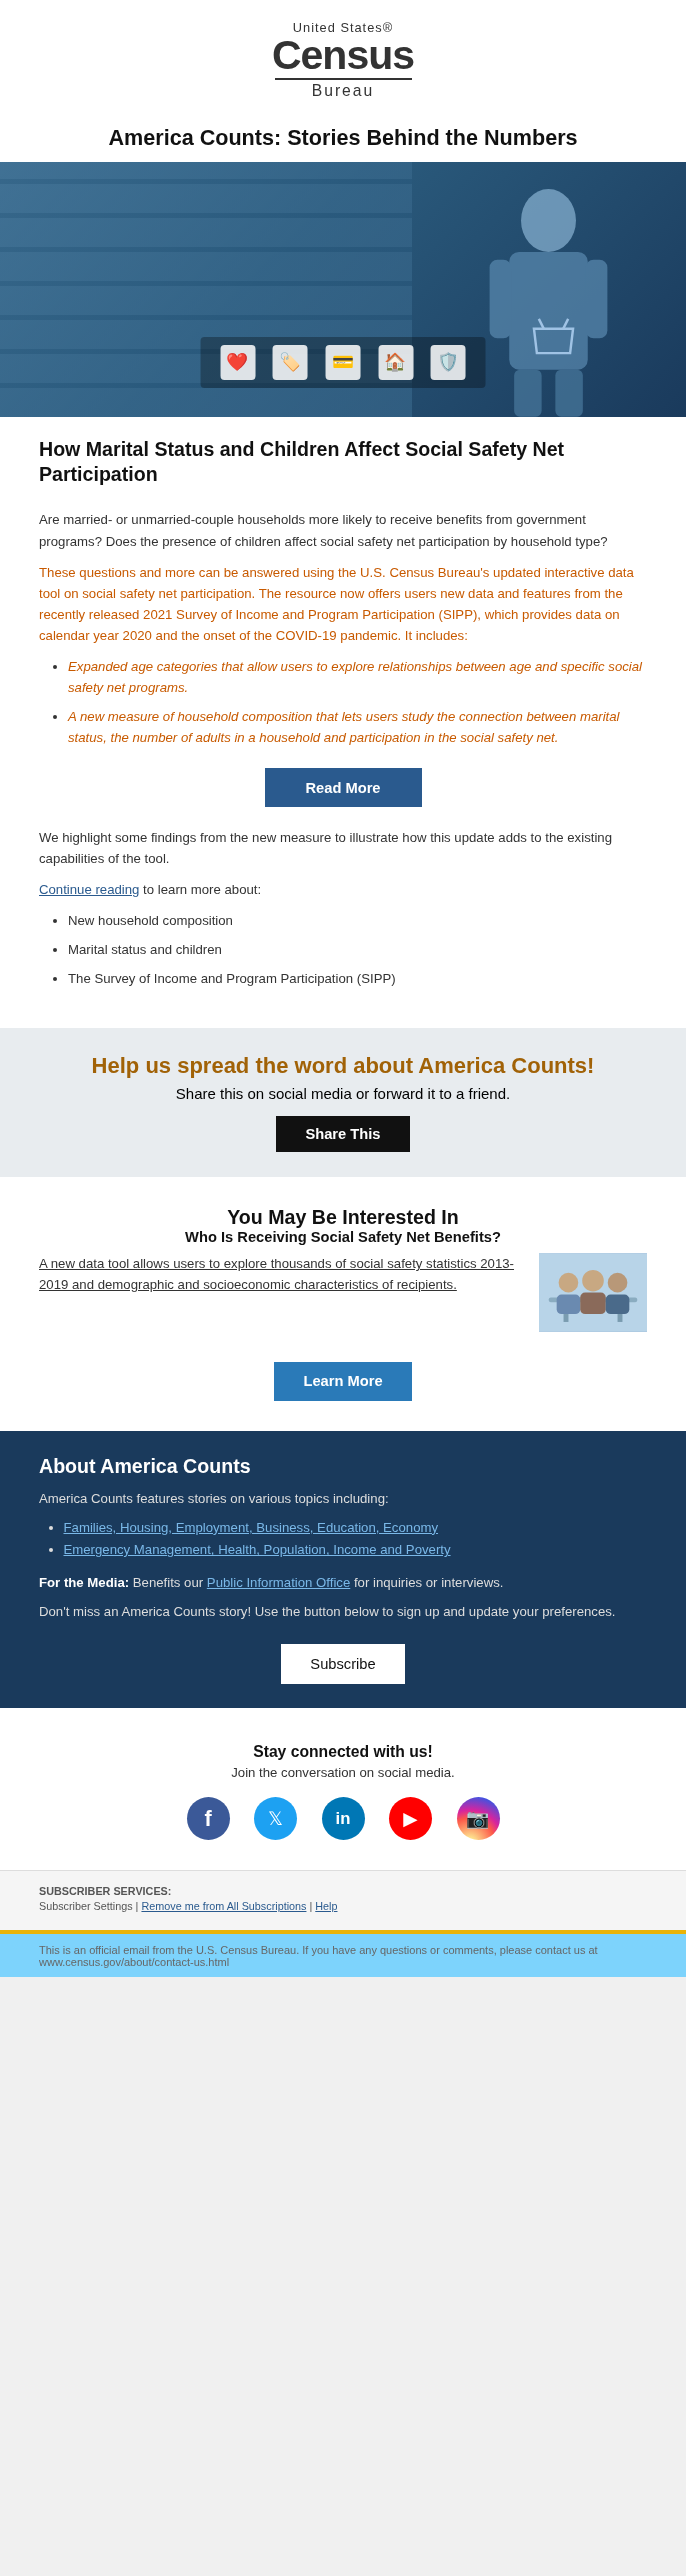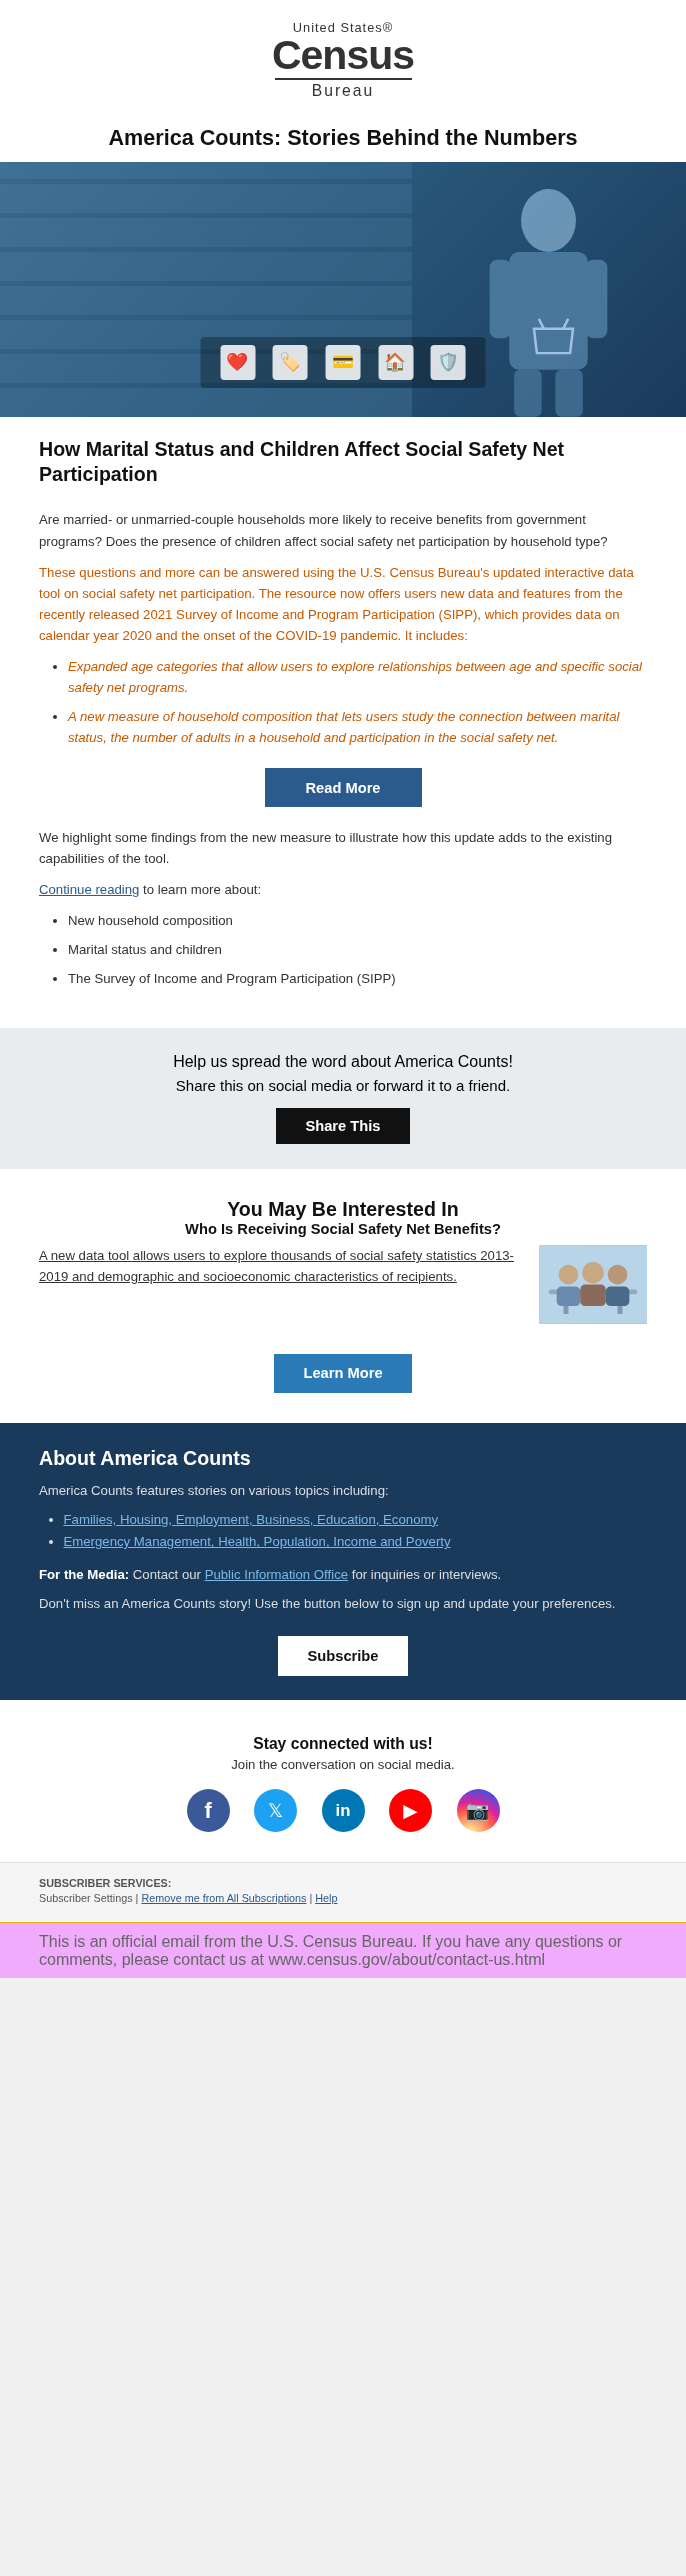--- a/index.html
+++ b/index.html
@@ -161,23 +161,23 @@
       cursor: pointer;
     }
     
     .share-section {
       background: #e8ecef;
       text-align: center;
       padding: 24.5px 39px;
       margin: 9.8px 0;
     }
     .share-section h2 {
-      font-size: 16px;
-      font-weight: normal;
-      color: #000000;
+      font-size: 22px;
+      font-weight: bold;
+      color: #a16207;
       margin-bottom: 5.9px;
     }
     .share-section p {
       font-size: 15px;
       color: #000000;
       margin-bottom: 14.7px;
     }
     .btn-black {
       display: inline-block;
       background: #111;
@@ -284,21 +284,21 @@
       color: #7ab8e8;
       text-decoration: underline;
       cursor: pointer;
     }
     .btn-white {
       display: inline-block;
       background: #fff;
       color: #111;
       padding: 11.8px 29px;
       font-size: 14.7px;
-      font-weight: bold;
+      font-weight: normal;
       cursor: pointer;
       border: none;
       text-decoration: none;
       margin-top: 14.7px;
     }
     .about-btn-center {
       text-align: center;
     }
     
     .social-section {
@@ -346,25 +346,25 @@
     }
     .footer p {
       margin-bottom: 2.9px;
     }
     .footer span.link {
       color: #2a5a8e;
       text-decoration: underline;
       cursor: pointer;
     }
     .footer-bottom {
-      background: #f0abfc;
+      background: #7dd3fc;
       padding: 9.8px 39px;
-      font-size: 16px;
+      font-size: 11px;
       color: #666;
-      border-top: 1px solid #eab308;
+      border-top: 4px solid #eab308;
     }
     .orange { color: #c85a00; }
   </style>
 </head>
 <body>
 
 <div class="email-wrapper">
   <div class="header">
     <div>
       <span class="logo-united-states">United States®</span>
@@ -474,21 +474,21 @@
     <ul>
       <li>
         <span class="link">Families, Housing, Employment, Business, Education, Economy</span>
       </li>
       <li>
         <span class="link">Emergency Management, Health, Population, Income and Poverty</span>
       </li>
     </ul>
     <p>
       <span class="bold">For the Media:</span>
-      <span> Contact our </span>
+      <span> Benefits our </span>
       <span class="link">Public Information Office</span>
       <span> for inquiries or interviews.</span>
     </p>
     <p>Don't miss an America Counts story! Use the button below to sign up and update your preferences.</p>
     <div class="about-btn-center">
       <a class="btn-white">Subscribe</a>
     </div>
   </div>
 
   <div class="social-section">

